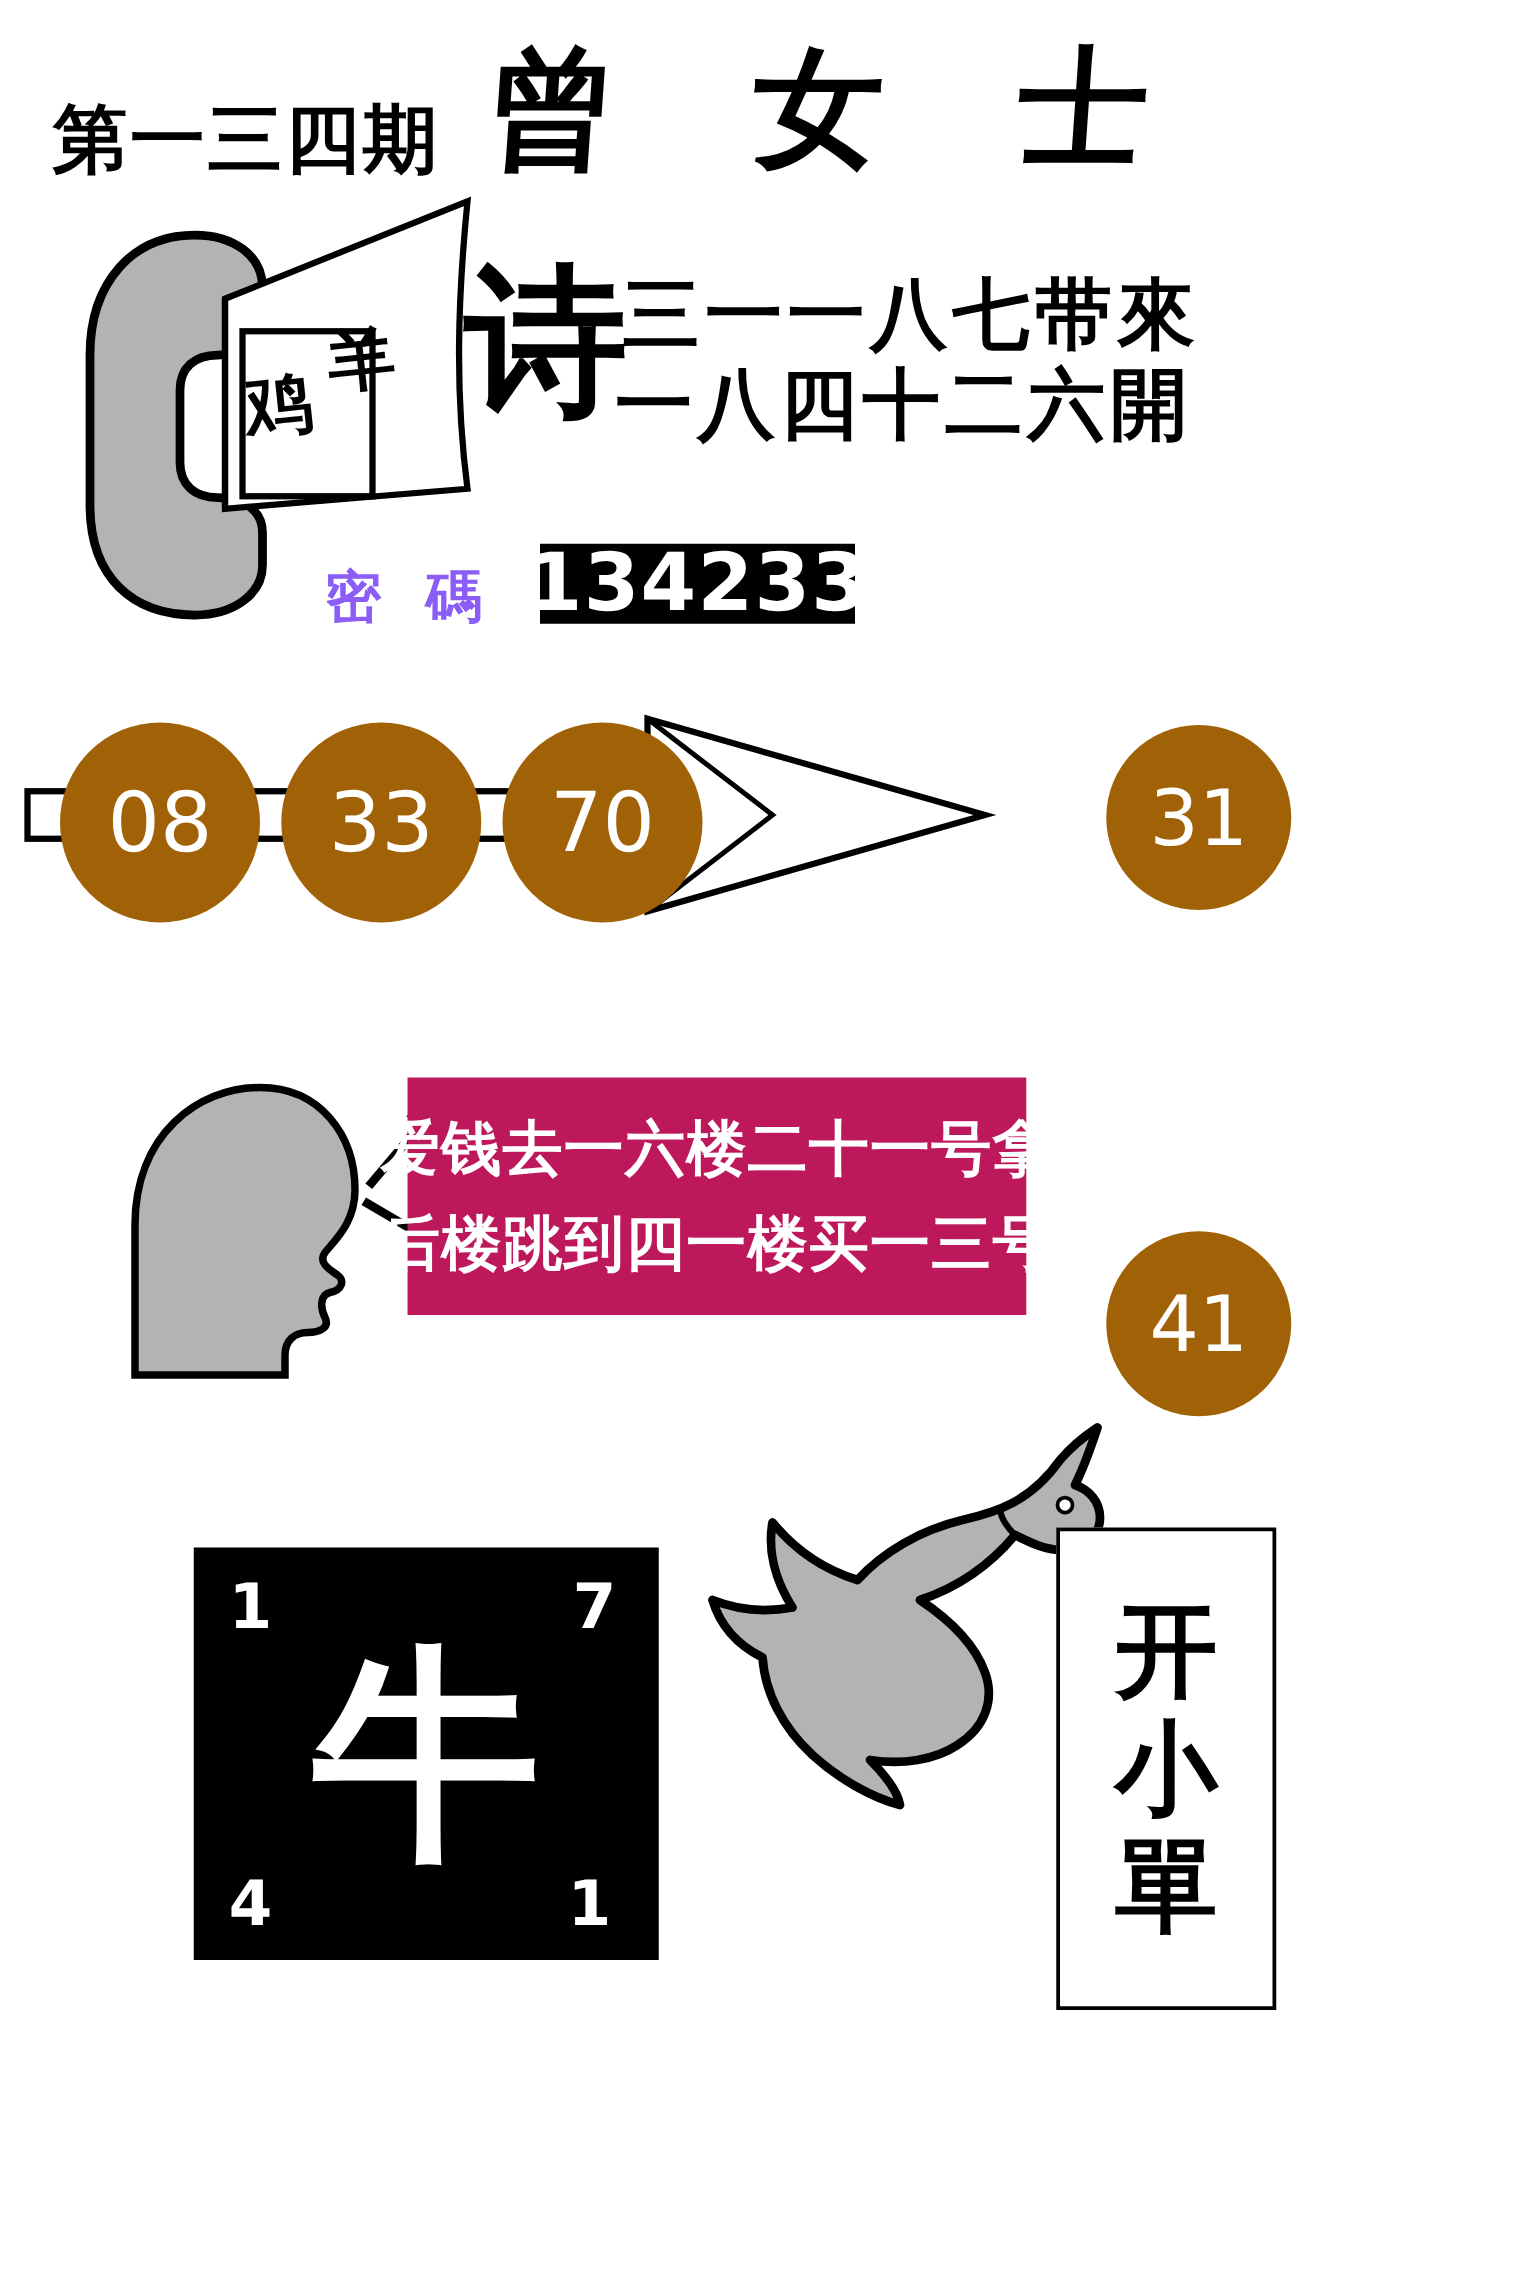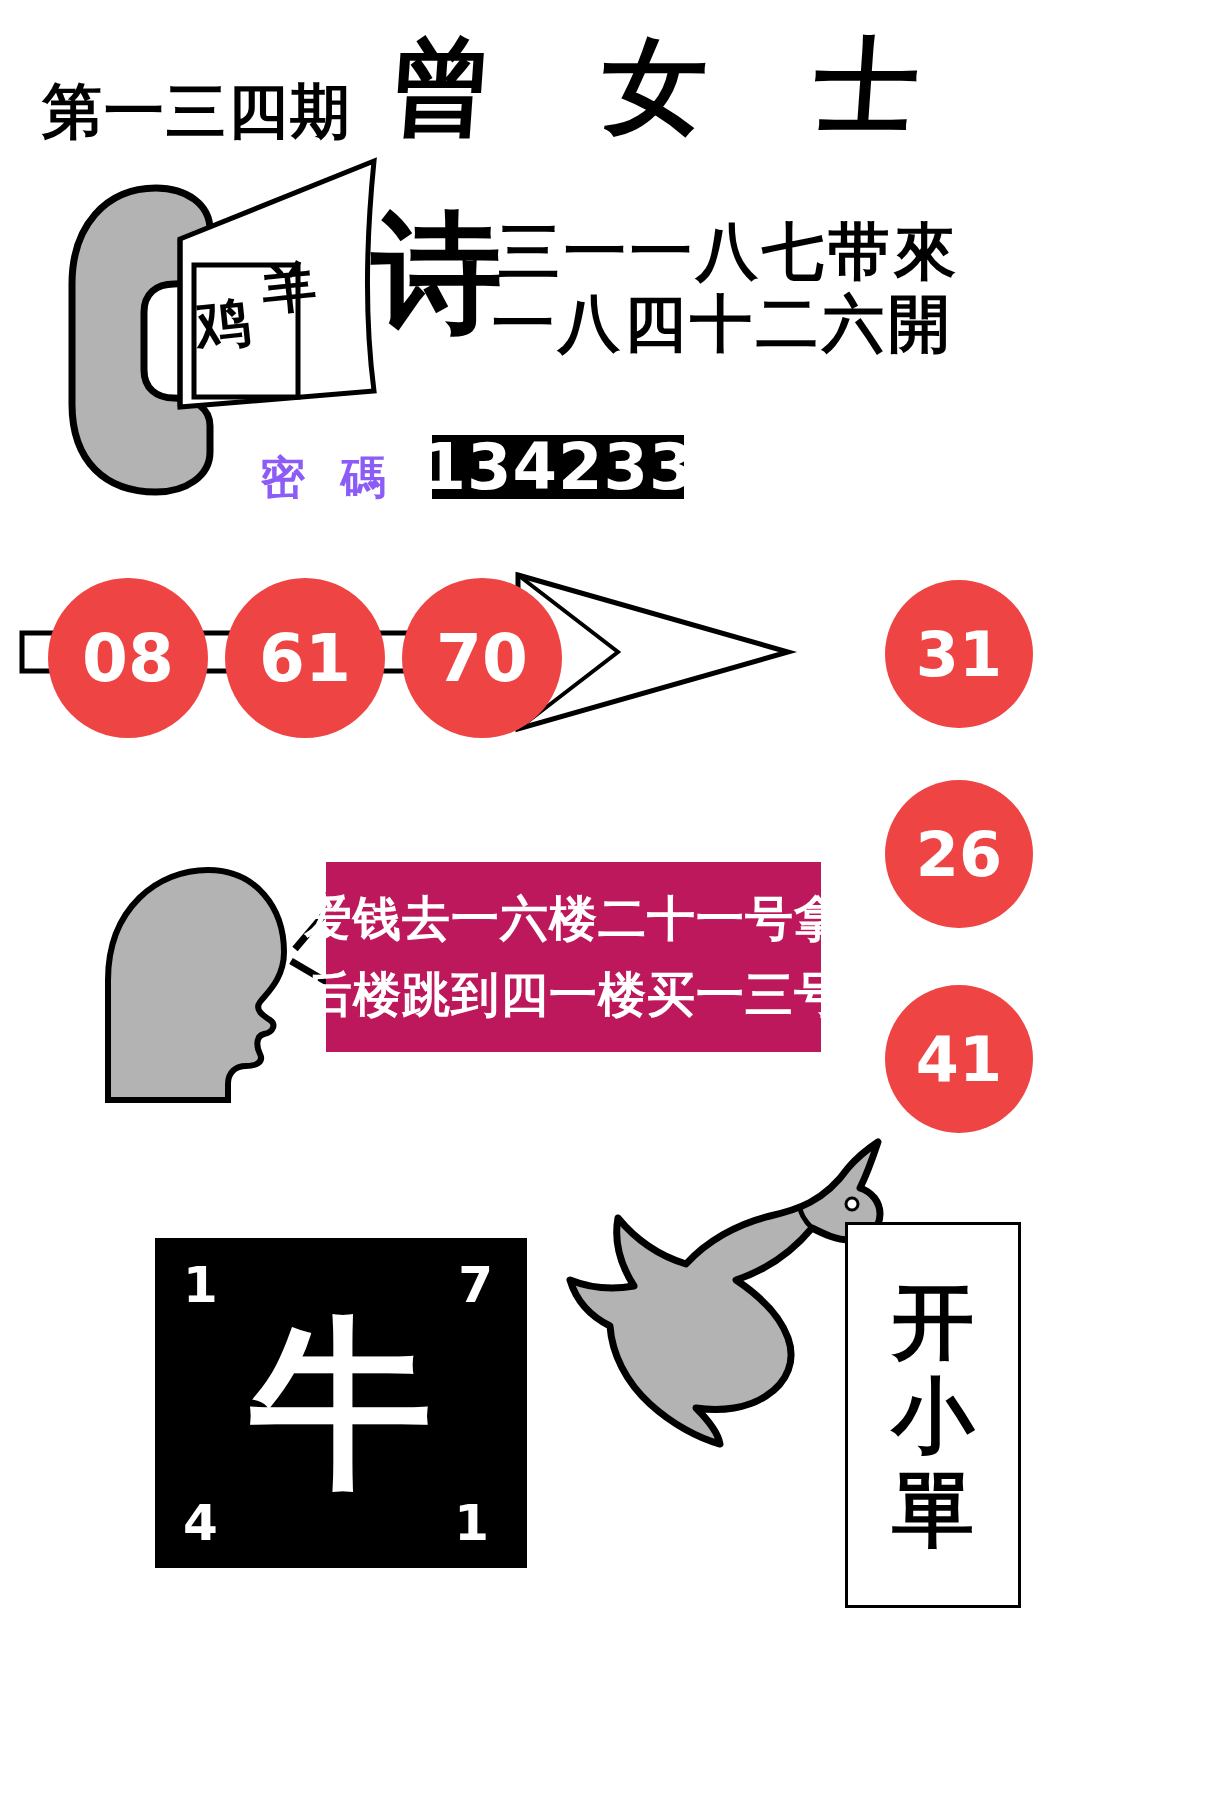--- a/index.html
+++ b/index.html
@@ -125,26 +125,26 @@
   .arrow-svg {
     position: absolute;
     left: 18px;
     top: 565px;
     width: 790px;
     height: 185px;
   }
   .ball {
     position: absolute;
     border-radius: 50%;
-    background: #ef4444;
+    background: #a16207;
     color: #fff;
     display: flex;
     align-items: center;
     justify-content: center;
-    font-weight: bold;
+    font-weight: normal;
     font-family: "DejaVu Sans", sans-serif;
   }
   .ball-arrow { width: 160px; height: 160px; font-size: 66px; }
   .ball-1 { left: 48px;  top: 578px; }
   .ball-2 { left: 225px; top: 578px; }
   .ball-3 { left: 402px; top: 578px; }
 
   .ball-side { width: 148px; height: 148px; font-size: 62px; }
   .side-1 { left: 885px; top: 580px; }
   .side-2 { left: 885px; top: 780px; }
@@ -281,25 +281,24 @@
   <div class="pw-label">密 碼</div>
   <div class="pw-value">134233</div>
 
   <svg class="arrow-svg" viewBox="0 0 790 185">
     <rect x="4" y="68" width="520" height="38" fill="#ffffff" stroke="#000" stroke-width="5"></rect>
     <path d="M500 10 L770 87 L500 164 Z" fill="#ffffff" stroke="#000" stroke-width="5"></path>
     <path d="M500 10 L600 87 L500 164" fill="none" stroke="#000" stroke-width="4"></path>
   </svg>
 
   <div class="ball ball-arrow ball-1">08</div>
-  <div class="ball ball-arrow ball-2">61</div>
+  <div class="ball ball-arrow ball-2">33</div>
   <div class="ball ball-arrow ball-3">70</div>
 
   <div class="ball ball-side side-1">31</div>
-  <div class="ball ball-side side-2">26</div>
   <div class="ball ball-side side-3">41</div>
 
   <svg class="head-svg" viewBox="0 0 230 245">
     <path d="M30 120 C30 48 80 10 130 10 C178 10 206 48 206 92 C206 118 190 132 182 142
              C176 150 186 156 192 160 C198 164 196 172 186 174 C178 176 178 186 182 194
              C186 202 178 206 168 206 C158 206 150 212 150 224 L150 240 L30 240 Z" fill="#b3b3b3" stroke="#000" stroke-width="6"></path>
   </svg>
 
   <svg class="msg-arrows" viewBox="0 0 70 160">
     <path d="M64 10 L10 74" stroke="#000" stroke-width="7" fill="none"></path>

